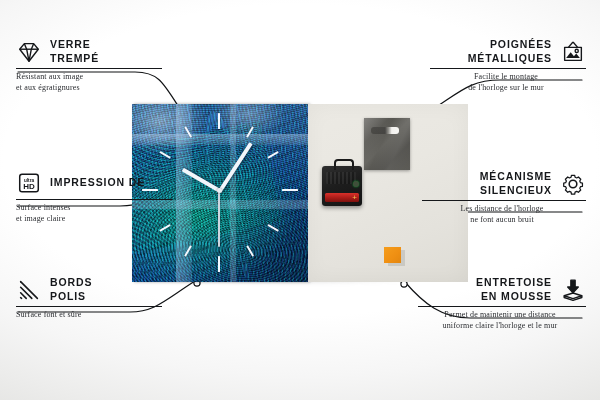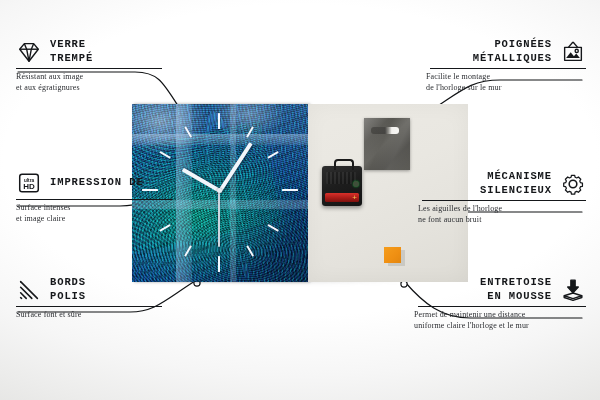--- a/index.html
+++ b/index.html
@@ -130,35 +130,35 @@
   .foam{
     position:absolute;left:252px;top:143px;width:17px;height:16px;
     background:linear-gradient(135deg,#f59d1c 0%,#ef8f12 60%,#e2860f 100%);
     box-shadow:4px 3px 0 rgba(120,118,112,.22);
   }
 
   
   .callout{position:absolute;}
   .callout .row{display:flex;align-items:center;gap:8px;}
   .callout .ttl{
-    font-family:Liberation Mono, monospace;
+    font-family:Liberation Sans, sans-serif;
     font-weight:700;letter-spacing:.9px;color:#15171a;
     font-size:10.5px;line-height:13.5px;text-transform:uppercase;
   }
   .callout .rule{height:1.1px;background:#15171a;margin:3px 0 3px;}
   .callout .sub{
     font-family:"Liberation Serif", serif;
     font-size:8px;line-height:10.5px;color:#2a2c30;letter-spacing:.15px;
   }
   .left .row{justify-content:flex-start;}
   .left .ttl{text-align:left;}
   .left .sub{text-align:left;}
   .right .row{justify-content:flex-end;}
   .right .ttl{text-align:right;margin-left:40px;}
-  .right .sub{text-align:left;}
+  .right .sub{text-align:center;}
   .ico{width:26px;height:26px;flex:0 0 26px;display:block;}
   .ico svg{display:block;width:26px;height:26px;}
 
   
   #c-verre{left:16px;top:38px;width:150px;}
   #c-verre .rule{width:146px;}
   #c-impression{left:16px;top:170px;width:160px;}
   #c-impression .rule{width:156px;}
   #c-bords{left:16px;top:276px;width:150px;}
   #c-bords .rule{width:146px;}
@@ -347,21 +347,21 @@
       </span>
       <span class="ico">
         <svg viewBox="0 0 28 28">
           <path fill="none" stroke="#15171a" stroke-width="1.7" stroke-linejoin="round" d="M11.8 3.6h4.4l.5 2.6 2.2 1 2.3-1.3 3.1 3.1-1.3 2.3 1 2.2 2.6.5v4.4l-2.6.5-1 2.2 1.3 2.3-3.1 3.1-2.3-1.3-2.2 1-.5 2.6h-4.4l-.5-2.6-2.2-1-2.3 1.3-3.1-3.1 1.3-2.3-1-2.2-2.6-.5v-4.4l2.6-.5 1-2.2-1.3-2.3 3.1-3.1 2.3 1.3 2.2-1z" transform="scale(0.80) translate(3.6,2.2)"></path>
           <circle cx="14" cy="14" r="4.1" fill="none" stroke="#15171a" stroke-width="1.7"></circle>
         </svg>
       </span>
     </div>
     <div class="rule"></div>
     <div class="sub">
-      <span>Les aiguilles de l'horloge</span><br>
+      <span>Les distance de l'horloge</span><br>
       <span>ne font aucun bruit</span>
     </div>
   </div>
 
   <div class="callout right" id="c-entretoise">
     <div class="row">
       <span class="ttl">
         <span>ENTRETOISE</span><br>
         <span>EN MOUSSE</span>
       </span>

